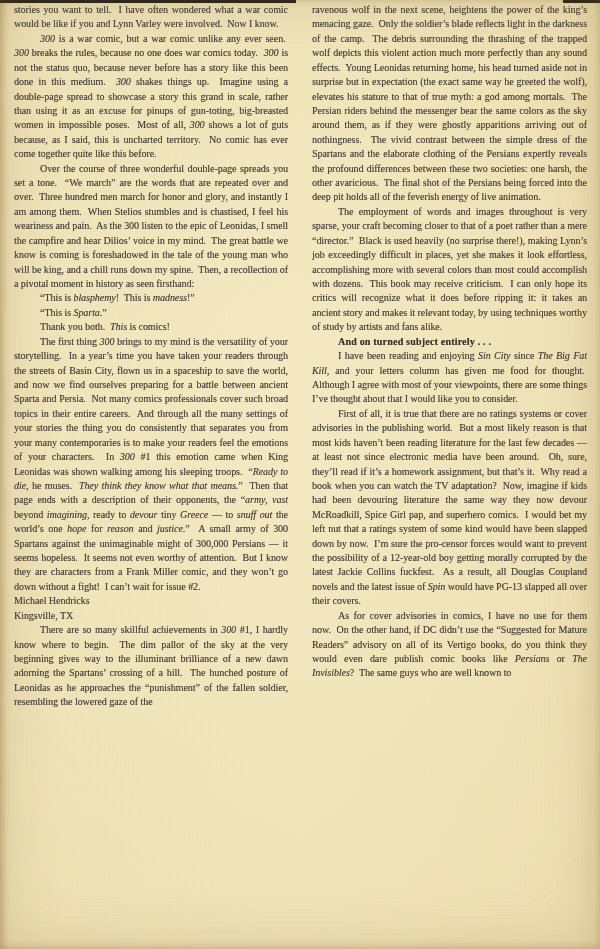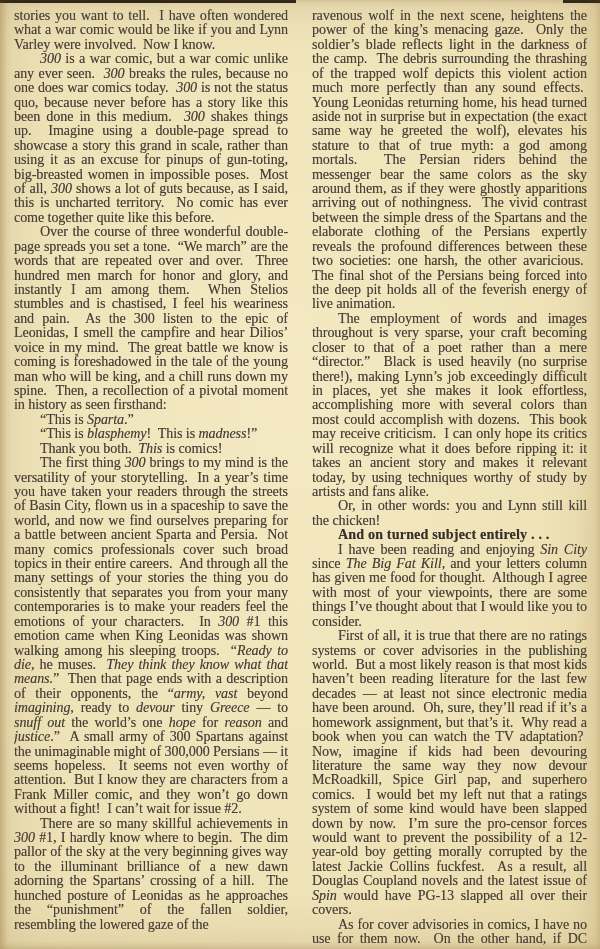--- a/index.html
+++ b/index.html
@@ -15,22 +15,22 @@
     color:#46403a;
   }
   .vignette{
     position:absolute;inset:0;pointer-events:none;
     box-shadow:inset 0 0 55px rgba(130,100,50,0.22), inset 3px 0 8px rgba(120,90,40,0.20), inset 0 -2px 6px rgba(120,90,40,0.15);
   }
   .scan-mark{position:absolute;top:0;height:3px;background:#221e18;filter:blur(0.6px);}
   .scan-mark.left{left:0;width:296px;}
   .scan-mark.right{right:0;width:37px;}
   .col{
-    position:absolute;top:9px;height:936px;overflow:hidden;
-    font-size:14px;line-height:14.42px;letter-spacing:-0.05px;
+    position:absolute;top:3px;height:936px;overflow:hidden;
+    font-size:10px;line-height:14.42px;letter-spacing:-0.05px;
     text-align:justify;
     text-shadow:0.15px 0 0 rgba(70,60,45,0.5);
   }
   .col-left{left:14px;width:274px;}
   .col-right{left:312px;width:275px;}
   .col p{margin:0;}
   .para.indent{text-indent:26px;}
   .qline{text-indent:26px;}
   .sig{margin-top:14.42px;}
   .subject-heading{
@@ -45,29 +45,29 @@
 </head>
 <body>
 
 <div class="page">
   <div class="scan-mark left"></div>
   <div class="scan-mark right"></div>
   <div class="col col-left">
       <p class="para">stories you want to tell.&nbsp; I have often wondered what a war comic would be like if you and Lynn Varley were involved.&nbsp; Now I know.</p>
       <p class="para indent"><i>300</i> is a war comic, but a war comic unlike any ever seen.&nbsp; <i>300</i> breaks the rules, because no one does war comics today.&nbsp; <i>300</i> is not the status quo, because never before has a story like this been done in this medium.&nbsp; <i>300</i> shakes things up.&nbsp; Imagine using a double-page spread to showcase a story this grand in scale, rather than using it as an excuse for pinups of gun-toting, big-breasted women in impossible poses.&nbsp; Most of all, <i>300</i> shows a lot of guts because, as I said, this is uncharted territory.&nbsp; No comic has ever come together quite like this before.</p>
       <p class="para indent">Over the course of three wonderful double-page spreads you set a tone.&nbsp; “We march” are the words that are repeated over and over.&nbsp; Three hundred men march for honor and glory, and instantly I am among them.&nbsp; When Stelios stumbles and is chastised, I feel his weariness and pain.&nbsp; As the 300 listen to the epic of Leonidas, I smell the campfire and hear Dilios’ voice in my mind.&nbsp; The great battle we know is coming is foreshadowed in the tale of the young man who will be king, and a chill runs down my spine.&nbsp; Then, a recollection of a pivotal moment in history as seen firsthand:</p>
+      <p class="qline">“This is <i>blasphemy</i>!&nbsp; This is <i>madness</i>!”</p>
       <p class="qline">“This is <i>Sparta</i>.”</p>
-      <p class="qline">“This is <i>blasphemy</i>!&nbsp; This is <i>madness</i>!”</p>
       <p class="qline">Thank you both.&nbsp; <i>This</i> is comics!</p>
       <p class="para indent">The first thing <i>300</i> brings to my mind is the versatility of your storytelling.&nbsp; In a year’s time you have taken your readers through the streets of Basin City, flown us in a spaceship to save the world, and now we find ourselves preparing for a battle between ancient Sparta and Persia.&nbsp; Not many comics professionals cover such broad topics in their entire careers.&nbsp; And through all the many settings of your stories the thing you do consistently that separates you from your many contemporaries is to make your readers feel the emotions of your characters.&nbsp; In <i>300</i> #1 this emotion came when King Leonidas was shown walking among his sleeping troops.&nbsp; “<i>Ready to die</i>, he muses.&nbsp; <i>They think they know what that means.</i>”&nbsp; Then that page ends with a description of their opponents, the “<i>army, vast</i> beyond <i>imagining</i>, ready to <i>devour</i> tiny <i>Greece</i> — to <i>snuff out</i> the world’s one <i>hope</i> for <i>reason</i> and <i>justice</i>.”&nbsp; A small army of 300 Spartans against the unimaginable might of 300,000 Persians — it seems hopeless.&nbsp; It seems not even worthy of attention.&nbsp; But I know they are characters from a Frank Miller comic, and they won’t go down without a fight!&nbsp; I can’t wait for issue #2.</p>
+      <p class="sig">Michael Hendricks<br>Kingsville, TX</p>
       <p class="para indent">There are so many skillful achievements in <i>300</i> #1, I hardly know where to begin.&nbsp; The dim pallor of the sky at the very beginning gives way to the illuminant brilliance of a new dawn adorning the Spartans’ crossing of a hill.&nbsp; The hunched posture of Leonidas as he approaches the “punishment” of the fallen soldier, resembling the lowered gaze of the</p>
     </div>
   <div class="col col-right">
       <p class="para">ravenous wolf in the next scene, heightens the power of the king’s menacing gaze.&nbsp; Only the soldier’s blade reflects light in the darkness of the camp.&nbsp; The debris surrounding the thrashing of the trapped wolf depicts this violent action much more perfectly than any sound effects.&nbsp; Young Leonidas returning home, his head turned aside not in surprise but in expectation (the exact same way he greeted the wolf), elevates his stature to that of true myth: a god among mortals.&nbsp; The Persian riders behind the messenger bear the same colors as the sky around them, as if they were ghostly apparitions arriving out of nothingness.&nbsp; The vivid contrast between the simple dress of the Spartans and the elaborate clothing of the Persians expertly reveals the profound differences between these two societies: one harsh, the other avaricious.&nbsp; The final shot of the Persians being forced into the deep pit holds all of the feverish energy of live animation.</p>
       <p class="para indent">The employment of words and images throughout is very sparse, your craft becoming closer to that of a poet rather than a mere “director.”&nbsp; Black is used heavily (no surprise there!), making Lynn’s job exceedingly difficult in places, yet she makes it look effortless, accomplishing more with several colors than most could accomplish with dozens.&nbsp; This book may receive criticism.&nbsp; I can only hope its critics will recognize what it does before ripping it: it takes an ancient story and makes it relevant today, by using techniques worthy of study by artists and fans alike.</p>
-      <p class="para indent">Or, in other words: you and Lynn still kill the chicken!</p>
       <p class="subject-heading">And on turned subject entirely . . .</p>
       <p class="para indent">I have been reading and enjoying <i>Sin City</i> since <i>The Big Fat Kill</i>, and your letters column has given me food for thought.&nbsp; Although I agree with most of your viewpoints, there are some things I’ve thought about that I would like you to consider.</p>
       <p class="para indent">First of all, it is true that there are no ratings systems or cover advisories in the publishing world.&nbsp; But a most likely reason is that most kids haven’t been reading literature for the last few decades — at least not since electronic media have been around.&nbsp; Oh, sure, they’ll read if it’s a homework assignment, but that’s it.&nbsp; Why read a book when you can watch the TV adaptation?&nbsp; Now, imagine if kids had been devouring literature the same way they now devour McRoadkill, Spice Girl pap, and superhero comics.&nbsp; I would bet my left nut that a ratings system of some kind would have been slapped down by now.&nbsp; I’m sure the pro-censor forces would want to prevent the possibility of a 12-year-old boy getting morally corrupted by the latest Jackie Collins fuckfest.&nbsp; As a result, all Douglas Coupland novels and the latest issue of <i>Spin</i> would have PG-13 slapped all over their covers.</p>
       <p class="para indent">As for cover advisories in comics, I have no use for them now.&nbsp; On the other hand, if DC didn’t use the “Suggested for Mature Readers” advisory on all of its Vertigo books, do you think they would even dare publish comic books like <i>Persians</i> or <i>The Invisibles</i>?&nbsp; The same guys who are well known to</p>
     </div>
   <div class="vignette"></div>
 </div>
 
 </body></html>

